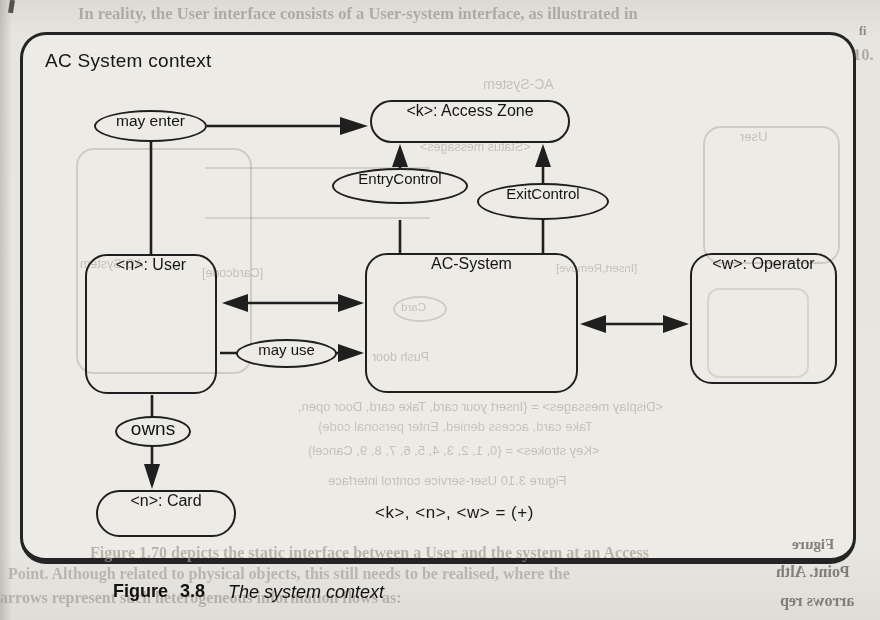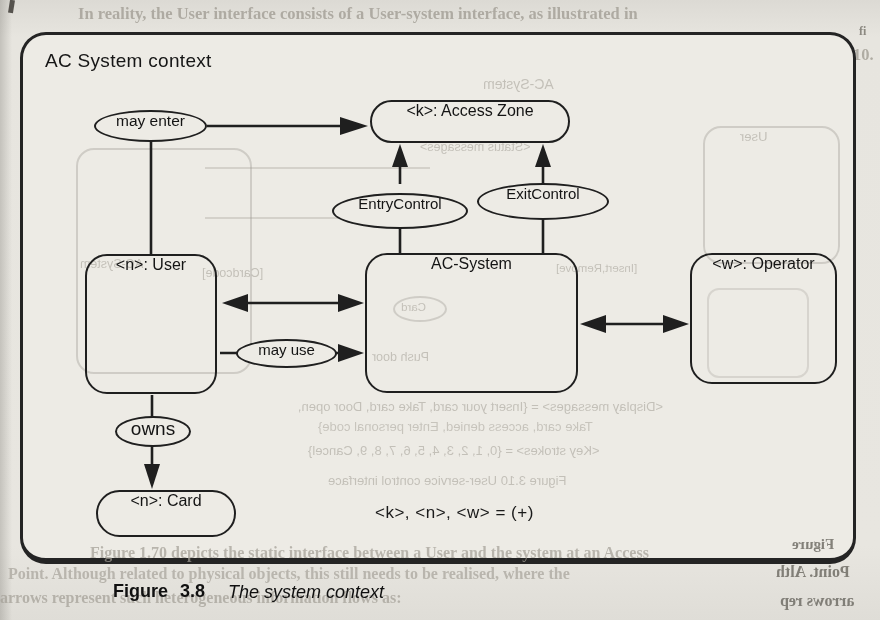--- a/index.html
+++ b/index.html
@@ -20,21 +20,21 @@
         background:transparent;white-space:nowrap;}
   .pill{border-radius:22px;}
   .box{border-radius:22px;}
   .ellipse{border-radius:50%;background:#edebe5;}
   .zone{left:370px;top:100px;width:200px;height:43px;}
   .user{left:85px;top:254px;width:132px;height:140px;}
   .ac{left:365px;top:253px;width:213px;height:140px;}
   .op{left:690px;top:253px;width:147px;height:131px;}
   .card{left:96px;top:490px;width:140px;height:47px;border-radius:24px;}
   .e-mayenter{left:94px;top:110px;width:113px;height:32px;font-size:15.5px;}
-  .e-entry{left:332px;top:193px;width:136px;height:36px;font-size:15px;}
+  .e-entry{left:332px;top:168px;width:136px;height:36px;font-size:15px;}
   .e-exit{left:477px;top:183px;width:132px;height:37px;font-size:15px;}
   .e-mayuse{left:236px;top:339px;width:101px;height:29px;font-size:15px;}
   .e-owns{left:115px;top:416px;width:76px;height:31px;font-size:19px;}
   .legend{position:absolute;left:375px;top:503px;font-size:17px;letter-spacing:.5px;color:#1a1a1a;}
   .svg-layer{position:absolute;left:0;top:0;pointer-events:none;}
   .svg-layer line{stroke:#1f1f1f;stroke-width:2.6;}
   .svg-layer polygon{fill:#1f1f1f;}
   
   .cap-num{position:absolute;left:73px;top:581px;font-size:18px;font-weight:bold;word-spacing:7px;color:#101010;margin-left:40px;}
   .cap-title{position:absolute;left:228px;top:582px;font-size:18px;font-style:italic;color:#101010;}

